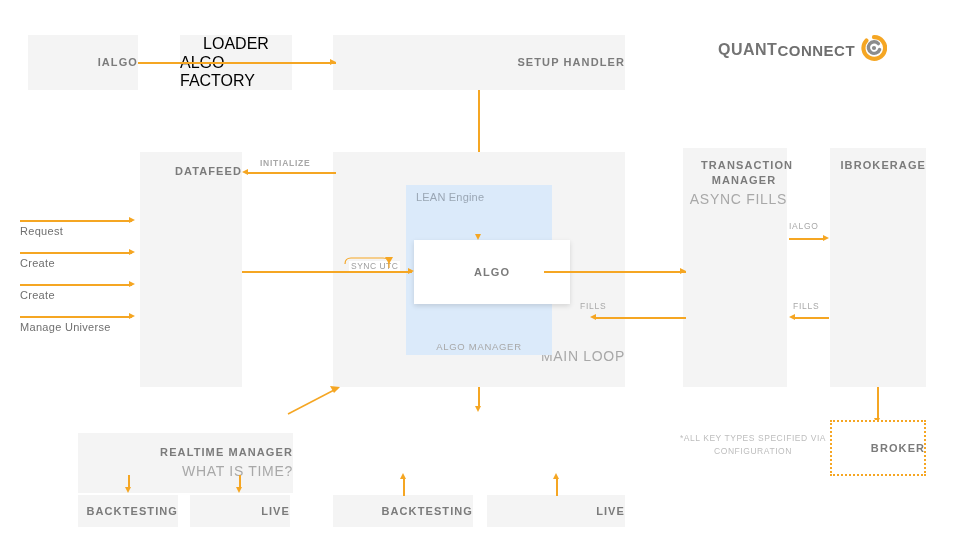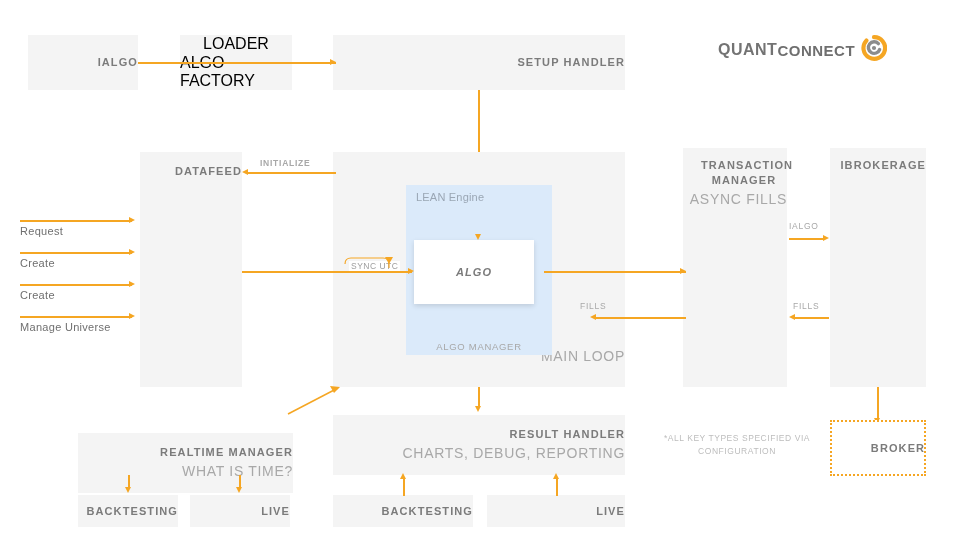--- a/index.html
+++ b/index.html
@@ -240,21 +240,21 @@
   </div>
 
   <div class="box" style="left:140px; top:152px; width:102px; height:235px; justify-content:flex-start; padding-top:12px;">
     <div class="title">DATAFEED</div>
   </div>
 
   <div class="lean-panel" style="left:406px; top:185px; width:146px; height:170px;"></div>
   <div class="lean-label" style="left:416px; top:191px;">LEAN Engine</div>
   <div class="inner-caption" style="left:406px; top:341px; width:146px;">ALGO MANAGER</div>
 
-  <div class="algo-box" style="left:414px; top:240px; width:120px; height:64px;font-style:italic;">
+  <div class="algo-box" style="left:414px; top:240px; width:156px; height:64px;">
     <div class="title">ALGO</div>
   </div>
   <div class="arrow down" style="left:474.5px; top:234px;"></div>
 
   <div class="box" style="left:683px; top:148px; width:104px; height:239px; justify-content:flex-start; padding-top:10px;">
     <div class="title" style="max-width:86px;">TRANSACTION MANAGER</div>
     <div class="subtitle">ASYNC FILLS</div>
   </div>
 
   <div class="box" style="left:830px; top:148px; width:96px; height:239px; justify-content:flex-start; padding-top:10px;">
@@ -301,30 +301,26 @@
 
   <div class="hline" style="left:20px; top:316px; width:112px;"></div>
   <div class="arrow right" style="left:129px; top:312.5px;"></div>
   <div class="side-label" style="left:20px; top:321px;">Manage Universe</div>
 
   <div class="box" style="left:78px; top:433px; width:215px; height:60px;">
     <div class="title">REALTIME MANAGER</div>
     <div class="subtitle">WHAT IS TIME?</div>
   </div>
 
-  <div class="box" style="left:333px; top:415px; width:292px; height:60px;">
-    <div class="title">RESULT HANDLER</div>
-    <div class="subtitle">CHARTS, DEBUG, REPORTING</div>
-  </div>
 
   <div class="dotted-box" style="left:830px; top:420px; width:96px; height:56px;">
     <div class="title">BROKER</div>
   </div>
 
-  <div class="note" style="left:661px; top:432px; width:152px;">*ALL KEY TYPES SPECIFIED VIA CONFIGURATION</div>
+  <div class="note" style="left:677px; top:432px; width:152px;">*ALL KEY TYPES SPECIFIED VIA CONFIGURATION</div>
 
   <div class="box" style="left:78px; top:495px; width:100px; height:32px;">
     <div class="title">BACKTESTING</div>
   </div>
   <div class="box" style="left:190px; top:495px; width:100px; height:32px;">
     <div class="title">LIVE</div>
   </div>
 
   <div class="box" style="left:333px; top:495px; width:140px; height:32px;">
     <div class="title">BACKTESTING</div>

